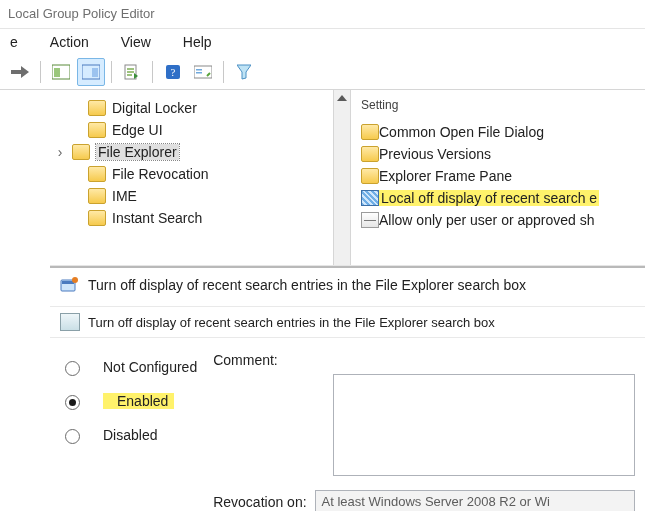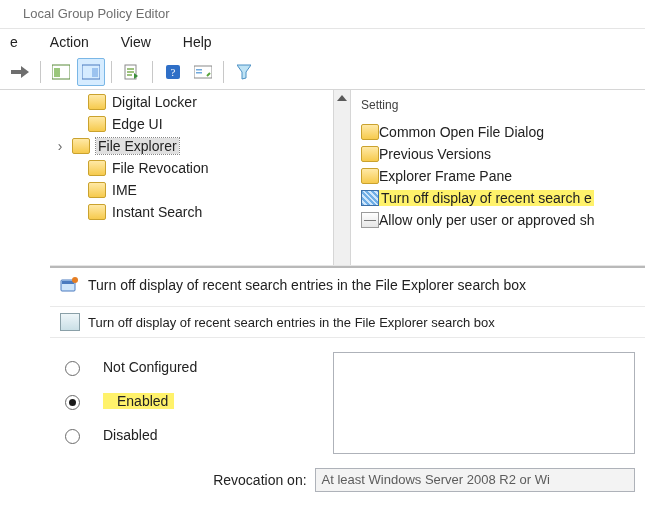--- a/index.html
+++ b/index.html
@@ -1,26 +1,26 @@
 <!DOCTYPE html>
 <html><head>
 <meta charset="utf-8">
 <style>
   html,body{margin:0;padding:0;font-family:"Segoe UI",Tahoma,sans-serif;font-size:13px;color:#222;background:#fff;overflow:hidden}
   .window{width:645px;height:511px;position:relative;}
-  .title-bar{height:28px;line-height:28px;padding-left:23px;color:#6f6f6f;font-size:13px;border-bottom:1px solid #e5e5e5}
+  .title-bar{height:28px;line-height:28px;padding-left:8px;color:#6f6f6f;font-size:13px;border-bottom:1px solid #e5e5e5}
   .menu-bar{height:26px;display:flex;align-items:center;gap:24px;padding:0 6px;font-size:14px;color:#222}
   .menu-item{padding:2px 4px}
   .tool-bar{height:34px;display:flex;align-items:center;gap:2px;padding:0 6px;border-bottom:1px solid #d6d6d6}
   .tb-btn{width:26px;height:26px;display:flex;align-items:center;justify-content:center;border:1px solid transparent;border-radius:2px}
   .tb-btn.active{border-color:#7ab7e6;background:#d6ecff}
   .sep{width:1px;height:22px;background:#c8c8c8;margin:0 4px}
   .work{display:flex;position:relative;height:calc(100% - 92px)}
   .tree{width:350px;border-right:1px solid #d6d6d6;position:relative;overflow:hidden;padding-top:4px}
-  .tree-row{display:flex;align-items:flex-start;height:22px;padding-left:70px;gap:6px;font-size:14px;white-space:nowrap}
+  .tree-row{display:flex;align-items:flex-end;height:22px;padding-left:70px;gap:6px;font-size:14px;white-space:nowrap}
   .tree-row .expander{width:12px;color:#666;display:inline-block;text-align:center}
   .tree-row.selected .label{background:#e0e0e0;outline:1px dotted #888;padding:0 2px}
   .folder-icon{width:16px;height:14px;background:linear-gradient(#ffe9a6,#f6ca4d);border:1px solid #caa22e;border-radius:2px}
   .scrollbar{position:absolute;right:0;top:0;bottom:0;width:16px;background:#f0f0f0;border-left:1px solid #d6d6d6}
   .scroll-arrow{height:16px;display:flex;align-items:center;justify-content:center;color:#666}
   .list{flex:1;padding:6px 10px}
   .list-header{font-size:12px;color:#404040;padding:2px 0 6px}
   .list-row{display:flex;align-items:flex-end;height:22px;font-size:14px;white-space:nowrap}
   .list-row .folder-icon{flex:0 0 auto}
   .policy-icon{width:16px;height:14px;border:1px solid #3b6fa8;background:repeating-linear-gradient(45deg,#6faee6,#6faee6 2px,#cfe6fb 2px,#cfe6fb 4px)}
@@ -162,21 +162,21 @@
       <div class="list-row">
         <span class="folder-icon"></span>
         <span class="txt">Previous Versions</span>
       </div>
       <div class="list-row">
         <span class="folder-icon"></span>
         <span class="txt">Explorer Frame Pane</span>
       </div>
       <div class="list-row highlight">
         <span class="policy-icon"></span>
-        <span class="txt">Turn off display of recent search e</span>
+        <span class="txt">Local off display of recent search e</span>
       </div>
       <div class="list-row">
         <span class="policy-icon2"></span>
         <span class="txt">Allow only per user or approved sh</span>
       </div>
     </div>
   </div>
 
   <div class="popup">
     <div class="popup-title">
@@ -204,20 +204,21 @@
           <span class="hl" style="padding:0 6px 0 14px">Enabled</span>
         </label>
         <label class="radio-row">
           <input type="radio" name="state" class="radio" style="">
           <span>Disabled</span>
         </label>
       </div>
 
       <div class="right-col">
         <div>
+          <div class="lbl" style="margin-bottom:6px">Comment:</div>
           <div style="display:flex">
               <div style="width:120px"></div>
               <div class="comment-box" style="flex:1"></div>
             </div>
         </div>
         <div class="supported-row">
           <span class="lbl">Revocation on:</span>
           <div class="supported-field">At least Windows Server 2008 R2 or Wi</div>
         </div>
       </div>

